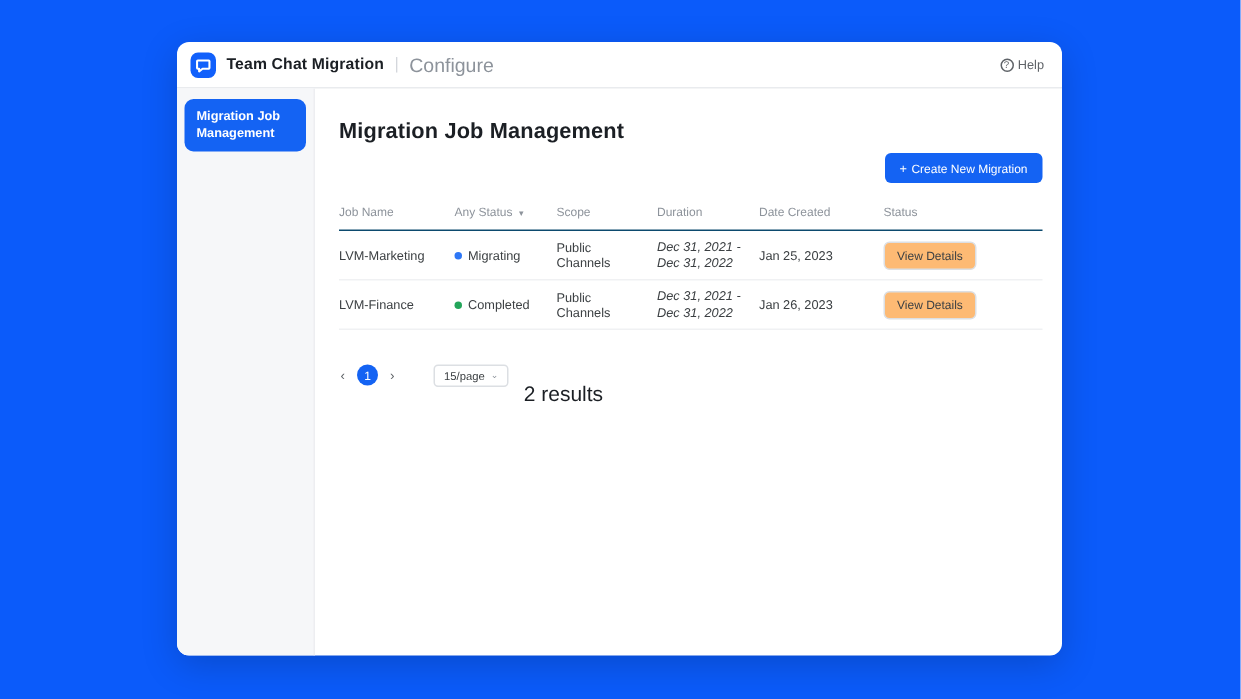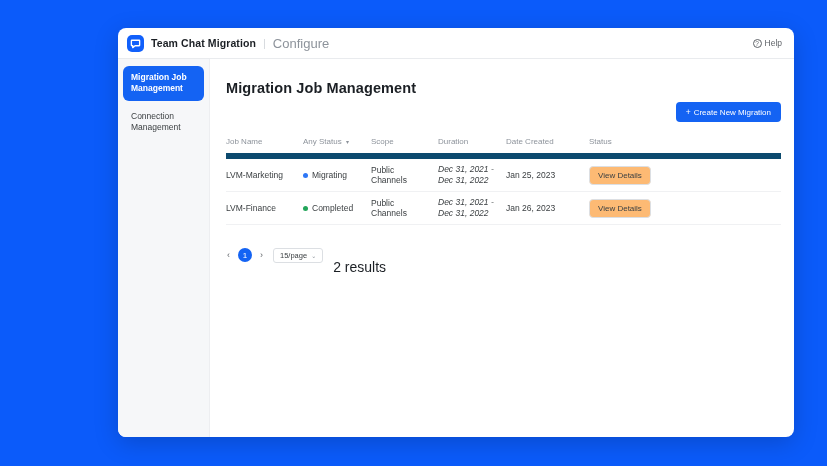--- a/index.html
+++ b/index.html
@@ -6,21 +6,21 @@
   html, body { width: 827px; height: 466px; }
   body {
     font-family: "Liberation Sans", "DejaVu Sans", sans-serif;
     background: #0b5bfa;
     position: relative;
     overflow: hidden;
   }
   .card {
     position: absolute;
     left: 118px; top: 28px;
-    width: 676px; height: 409px;
+    width: 590px; height: 409px;
     background: #ffffff;
     border-radius: 8px;
     box-shadow: 0 6px 24px rgba(0,0,0,0.18);
     display: flex;
     flex-direction: column;
     overflow: hidden;
   }
   
   .app-header {
     height: 31px;
@@ -138,21 +138,21 @@
   .table { width: 100%; }
   .t-row {
     display: grid;
     grid-template-columns: 77px 68px 67px 68px 83px 1fr;
     align-items: center;
   }
   .t-head {
     font-size: 8px;
     color: #8d939b;
     padding: 4px 0 7px 0;
-    border-bottom: 6px solid #0c4a6e;
+    border-bottom: 1px solid #0c4a6e;
   }
   .t-head .caret { font-size: 6px; color: #8d939b; margin-left: 2px; }
   .t-body-row {
     font-size: 8.5px;
     color: #3c4043;
     border-bottom: 1px solid #f0f1f3;
     min-height: 33px;
     padding: 4px 0;
   }
   .cell { padding-right: 8px; }
@@ -202,21 +202,21 @@
   .pg-size {
     display: flex;
     align-items: center;
     gap: 4px;
     border: 1px solid #dcdfe3;
     border-radius: 3px;
     padding: 2px 6px;
     font-size: 7.5px;
     color: #3c4043;
     cursor: pointer;
-    margin-left: 2px;
+    margin-left: 18px;
   }
   .pg-size .caret { font-size: 6px; color: #8d939b; }
   .pg-results {
     font-size: 14px;
     color: #1b1f24;
     margin-left: 3px;
     margin-top: 24px;
   }
 </style>
 </head>
@@ -241,23 +241,20 @@
       <span>Help</span>
     </div>
   </div>
 
   <div class="body-wrap">
 
     <div class="sidebar">
       <div class="side-item active">
         <span>Migration Job Management</span>
       </div>
-      <div class="side-item inactive">
-        <span>Connection Management</span>
-      </div>
     </div>
 
     <div class="main">
       <div class="page-title">Migration Job Management</div>
 
       <div class="toolbar-row">
         <button class="create-btn">
           <span class="plus">+</span>
           <span>Create New Migration</span>
         </button>

